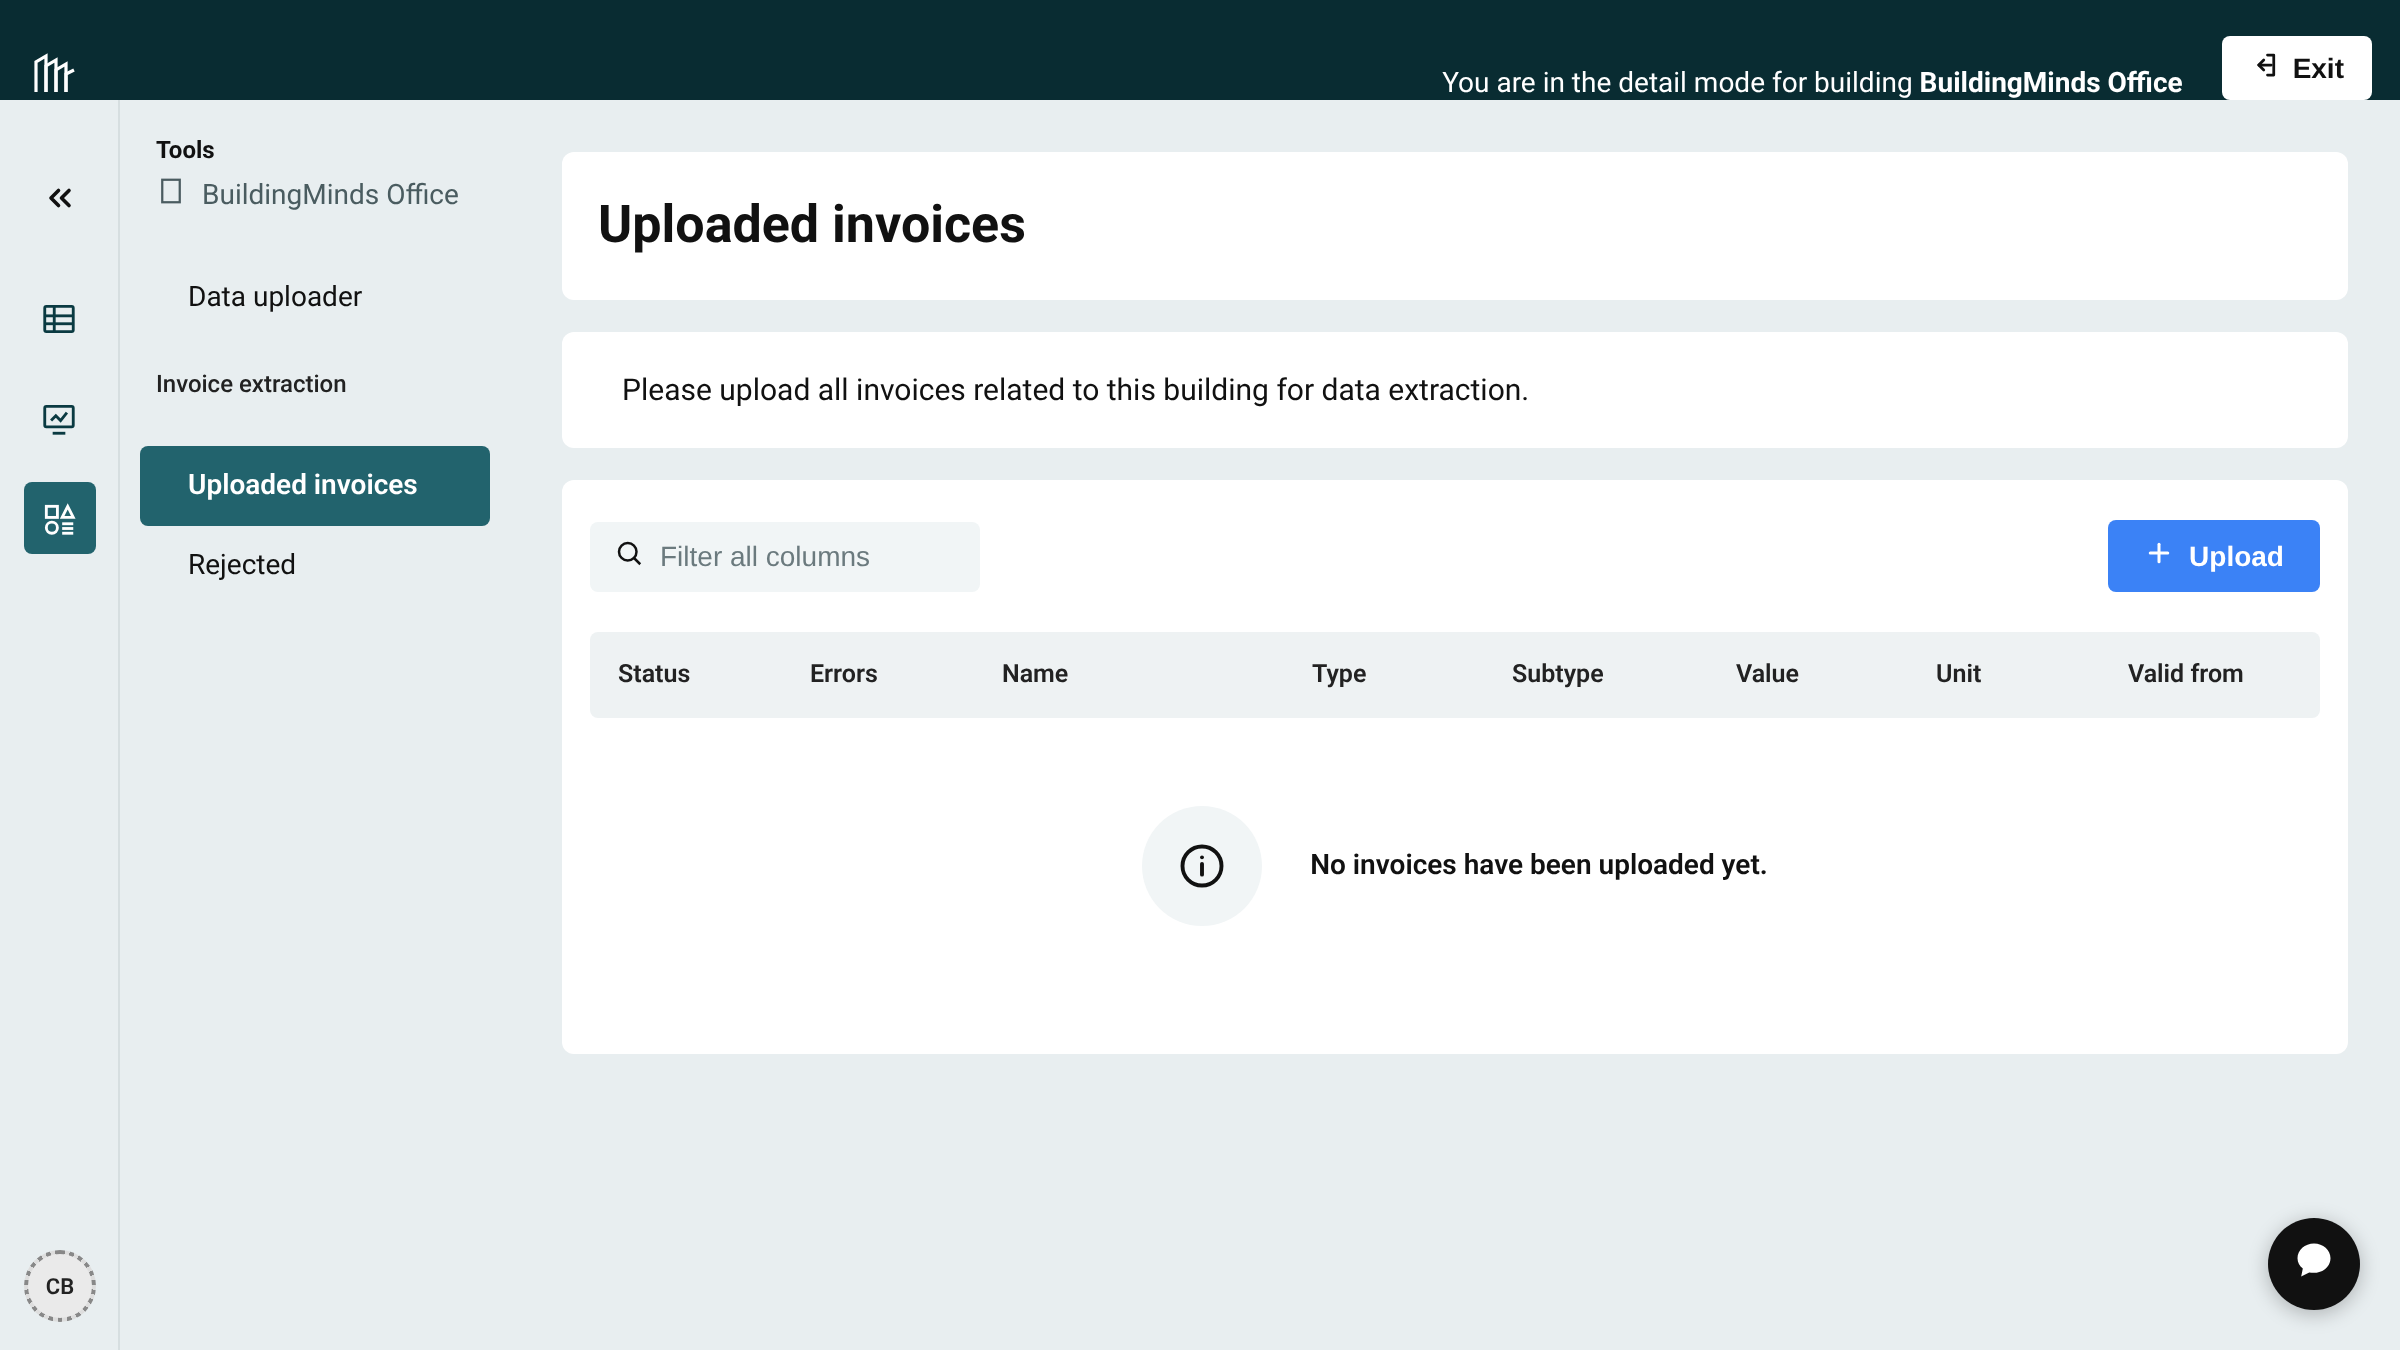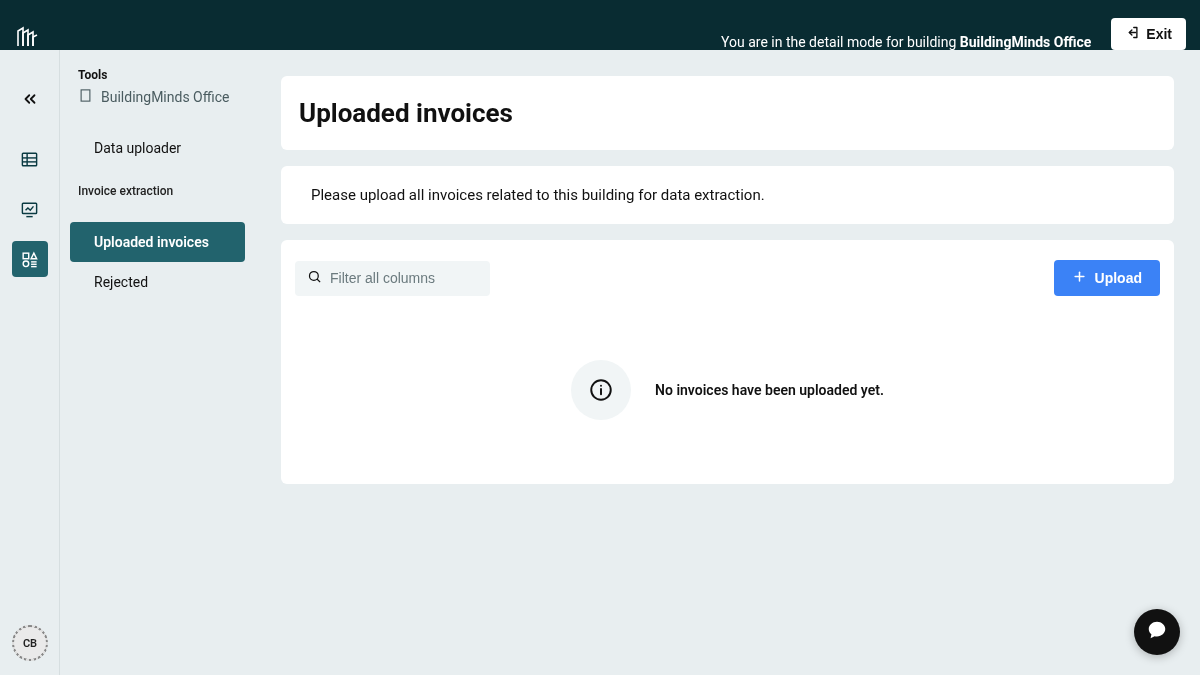--- a/index.html
+++ b/index.html
@@ -382,20 +382,30 @@
         <button class="upload-btn">
           <span>
             <svg width="15" height="15" viewBox="0 0 24 24" fill="none" stroke="#fff" stroke-width="2.4" stroke-linecap="round">
               <line x1="12" y1="5" x2="12" y2="19"></line>
               <line x1="5" y1="12" x2="19" y2="12"></line>
             </svg>
           </span>
           <span>Upload</span>
         </button>
       </div>
+      <div class="table-header">
+        <div class="col-status">Status</div>
+        <div class="col-errors">Errors</div>
+        <div class="col-name">Name</div>
+        <div class="col-type">Type</div>
+        <div class="col-subtype">Subtype</div>
+        <div class="col-value">Value</div>
+        <div class="col-unit">Unit</div>
+        <div class="col-valid">Valid from</div>
+      </div>
       <div class="empty-state">
         <div class="empty-icon">
           <svg width="26" height="26" viewBox="0 0 24 24" fill="none" stroke="#111" stroke-width="1.8" stroke-linecap="round">
             <circle cx="12" cy="12" r="9"></circle>
             <line x1="12" y1="8" x2="12" y2="8.01"></line>
             <line x1="12" y1="11" x2="12" y2="16"></line>
           </svg>
         </div>
         <div class="empty-text">No invoices have been uploaded yet.</div>
       </div>

